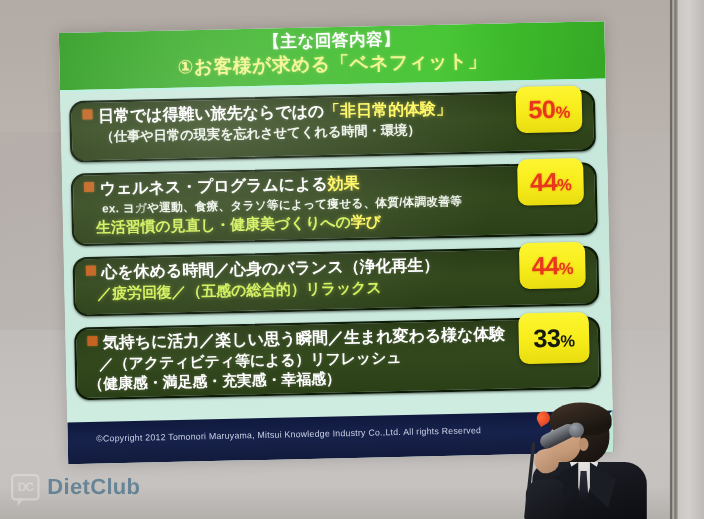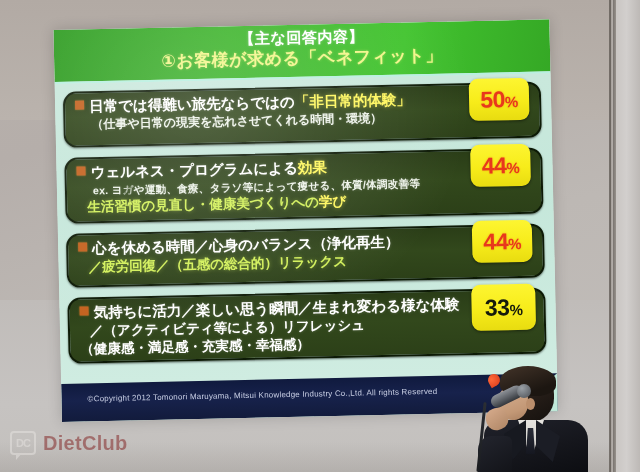--- a/index.html
+++ b/index.html
@@ -147,21 +147,21 @@
   
   #watermark{position:absolute;left:10px;bottom:14px;height:30px;
     display:flex;align-items:center;opacity:.5;}
   .wm-logo{width:26px;height:24px;border:2.5px solid #e8e5e2;border-radius:4px;
     position:relative;display:flex;align-items:center;justify-content:center;
     color:#e8e5e2;font-size:11px;font-weight:700;letter-spacing:-1px;
     box-sizing:border-box;}
   .wm-logo:after{content:"";position:absolute;left:4px;bottom:-7px;
     width:0;height:0;border-style:solid;border-width:7px 6px 0 0;
     border-color:#e8e5e2 transparent transparent transparent;}
-  .wm-text{margin-left:7px;font-size:20px;font-weight:700;color:#7f1d1d;
+  .wm-text{margin-left:7px;font-size:20px;font-weight:700;color:#0c4a6e;
     letter-spacing:.3px;}
 </style>
 </head>
 <body>
 
 <div id="room">
   <div class="wall-upper"></div>
   <div class="wall-lower"></div>
   <div class="floor-line"></div>
   <div class="pillar"></div>

